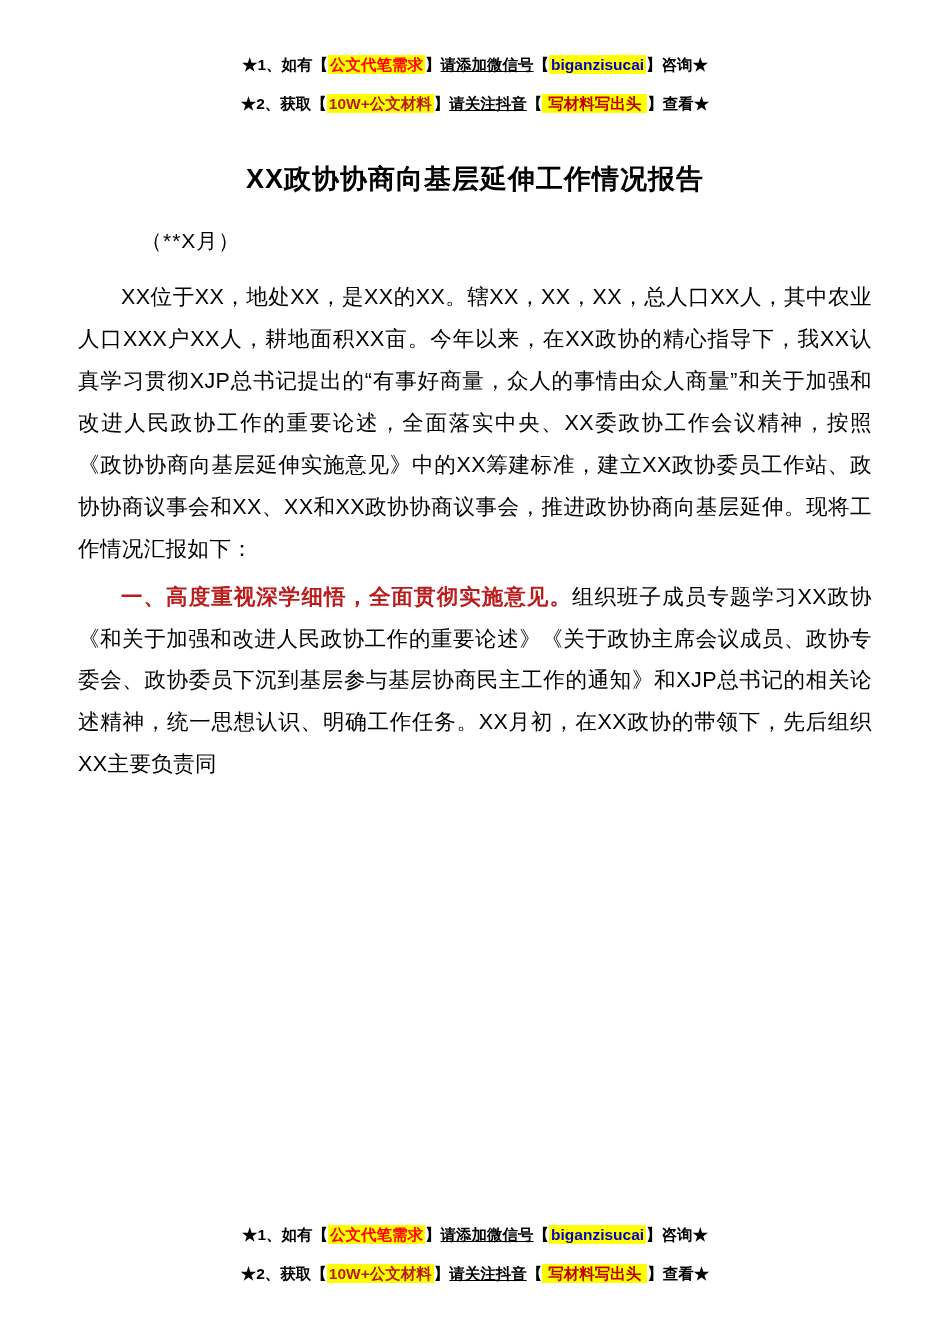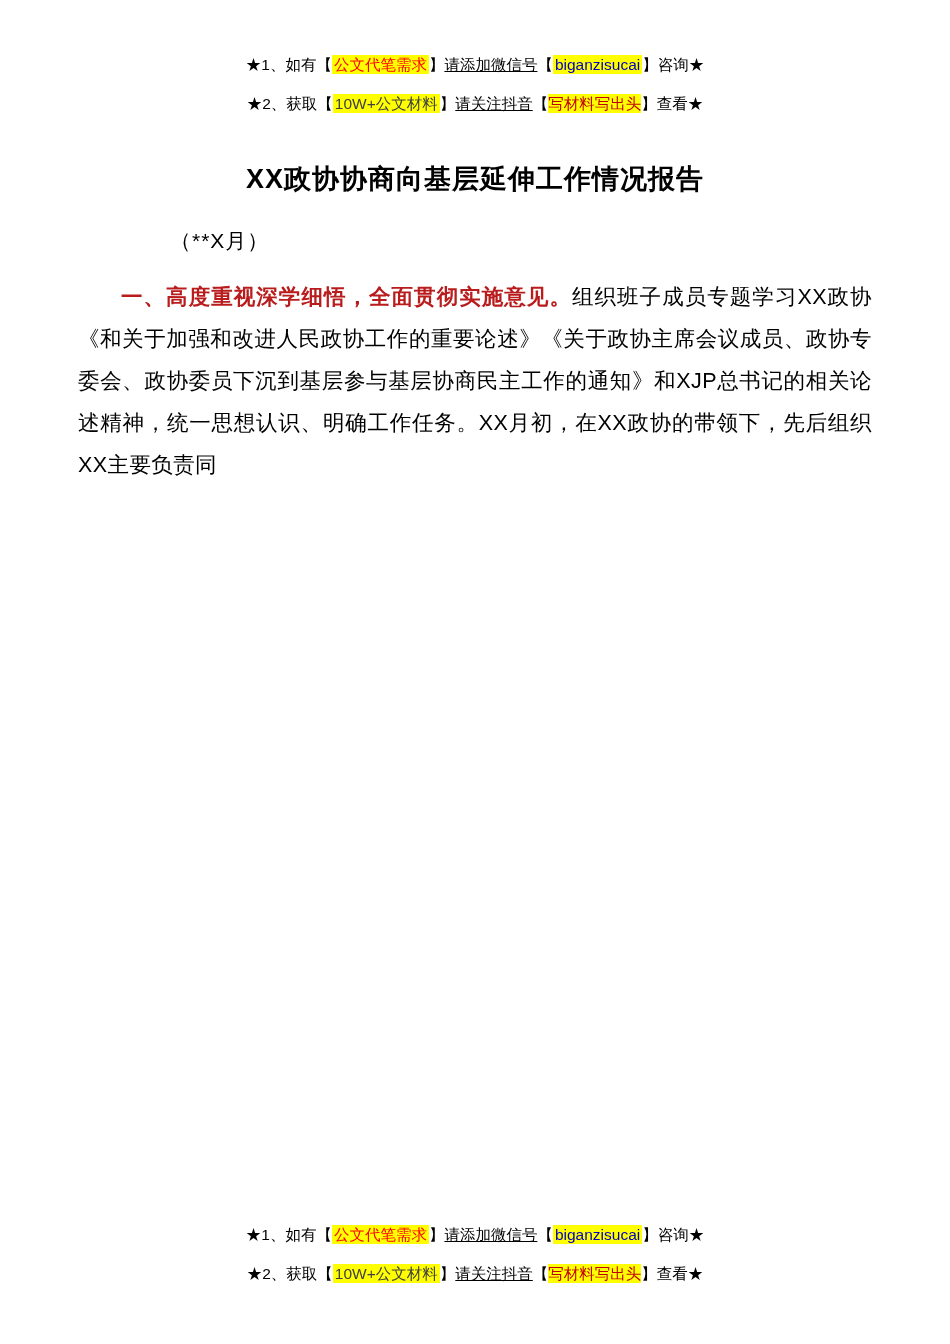--- a/index.html
+++ b/index.html
@@ -22,65 +22,65 @@
     padding: 52px 78px 24px 78px;
     position: relative;
     display: flex;
     flex-direction: column;
   }
 
   
   .promo {
     text-align: center;
     font-size: 15.5px;
-    font-weight: normal;
+    font-weight: bold;
     line-height: 1.1;
     letter-spacing: 0px;
     white-space: nowrap;
   }
   .promo.top-1 { margin-top: 4px; }
   .promo.top-2 { margin-top: 22px; }
   .promo .star { color: #000; }
   .promo .hl-red {
     background: #ffff00;
     color: #ff0000;
     padding: 1px 2px;
   }
   .promo .hl-blue {
     background: #ffff00;
     color: #0000cc;
     padding: 1px 2px;
   }
   .promo .hl-orange {
     background: #ffff00;
     color: #c00000;
-    padding: 1px 0;
+    padding: 1px 6px;
     text-align: center;
   }
   .promo .hl-red2 {
     background: #ffff00;
-    color: #404040;
+    color: #b91c1c;
     padding: 1px 2px;
   }
   .promo .plain { color: #000; }
   .promo .u { text-decoration: underline; }
 
   
   .doc-title {
     text-align: center;
     font-size: 27px;
     font-weight: bold;
     letter-spacing: 1px;
     margin-top: 50px;
     line-height: 1.3;
   }
 
   .doc-date {
     margin-top: 30px;
-    margin-left: 92px;
+    margin-left: 63px;
     font-size: 21px;
     letter-spacing: 1px;
   }
 
   
   .body-wrap {
     margin-top: 22px;
     flex: 1 1 auto;
   }
   p.para {
@@ -120,20 +120,21 @@
 
   <div class="promo top-2">
     <span class="star">★</span><span class="plain">2、</span><span class="plain">获取</span><span class="plain">【</span><span class="hl-red2">10W+公文材料</span><span class="plain">】</span><span class="plain u">请关注抖音</span><span class="plain">【</span><span class="hl-orange">写材料写出头</span><span class="plain">】</span><span class="plain">查看</span><span class="star">★</span>
   </div>
 
   <div class="doc-title">XX政协协商向基层延伸工作情况报告</div>
 
   <div class="doc-date">（**X月）</div>
 
   <div class="body-wrap">
+    <p class="para spread">XX位于XX，地处XX，是XX的XX。辖XX，XX，XX，总人口XX人，其中农业人口XXX户XX人，耕地面积XX亩。今年以来，在XX政协的精心指导下，我XX认真学习贯彻XJP总书记提出的“有事好商量，众人的事情由众人商量”和关于加强和改进人民政协工作的重要论述，全面落实中央、XX委政协工作会议精神，按照《政协协商向基层延伸实施意见》中的XX筹建标准，建立XX政协委员工作站、政协协商议事会和XX、XX和XX政协协商议事会，推进政协协商向基层延伸。现将工作情况汇报如下：</p>
     <p class="para"><span class="heading-red">一、高度重视深学细悟，全面贯彻实施意见。</span><span>组织班子成员专题学习XX政协《和关于加强和改进人民政协工作的重要论述》《关于政协主席会议成员、政协专委会、政协委员下沉到基层参与基层协商民主工作的通知》和XJP总书记的相关论述精神，统一思想认识、明确工作任务。XX月初，在XX政协的带领下，先后组织XX主要负责同</span></p>
   </div>
 
   <div class="footer">
     <div class="promo f1">
       <span class="star">★</span><span class="plain">1、</span><span class="plain">如有</span><span class="plain">【</span><span class="hl-red">公文代笔需求</span><span class="plain">】</span><span class="plain u">请添加微信号</span><span class="plain">【</span><span class="hl-blue">biganzisucai</span><span class="plain">】</span><span class="plain">咨询</span><span class="star">★</span>
     </div>
     <div class="promo f2">
       <span class="star">★</span><span class="plain">2、</span><span class="plain">获取</span><span class="plain">【</span><span class="hl-red2">10W+公文材料</span><span class="plain">】</span><span class="plain u">请关注抖音</span><span class="plain">【</span><span class="hl-orange">写材料写出头</span><span class="plain">】</span><span class="plain">查看</span><span class="star">★</span>
     </div>

